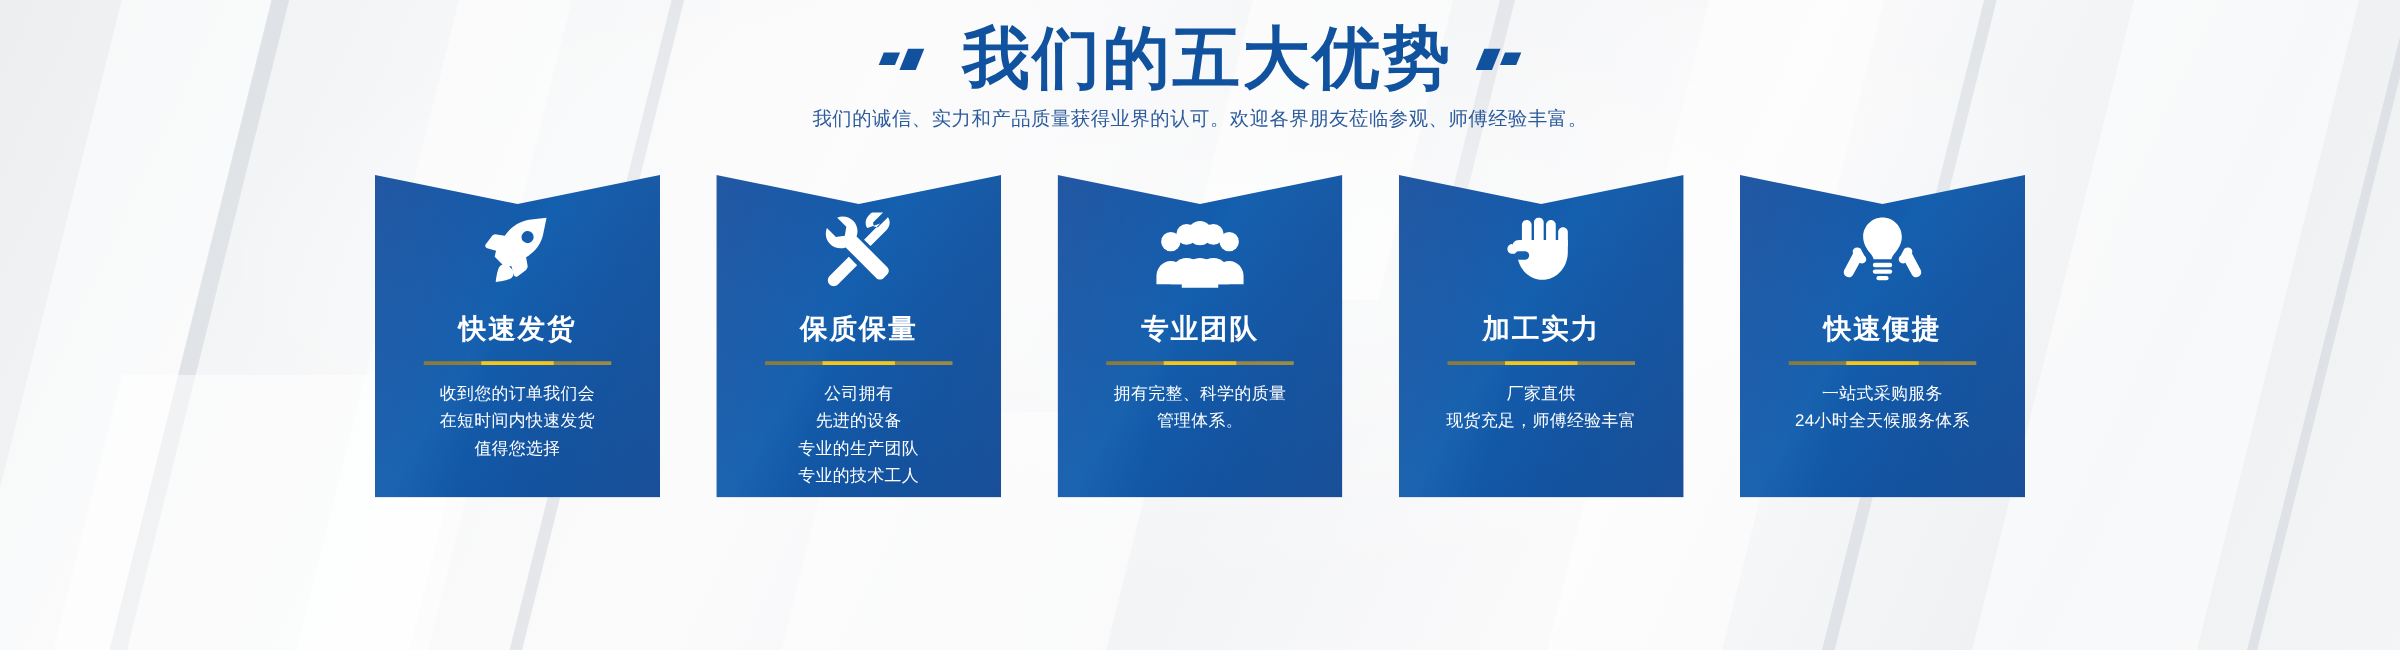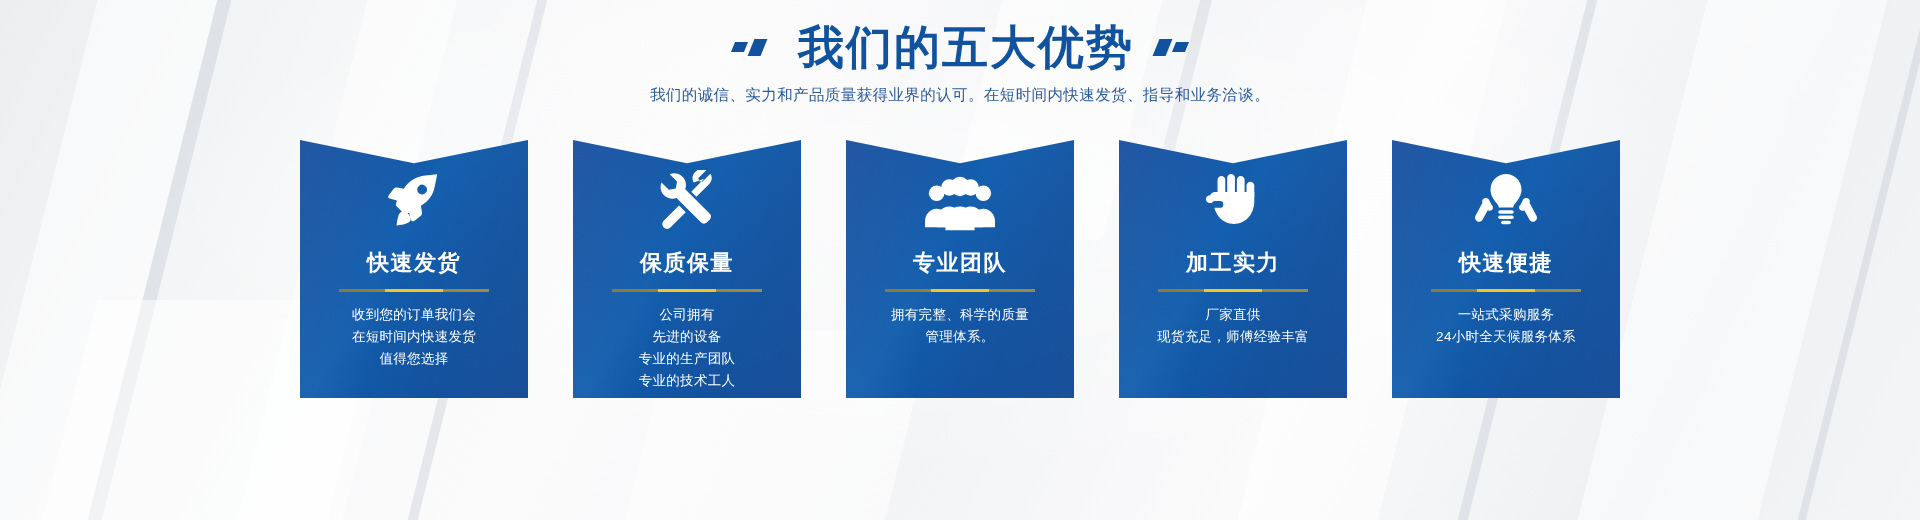--- a/index.html
+++ b/index.html
@@ -21,21 +21,21 @@
   .bg-streaks i.dark{background:rgba(190,196,203,.35);}
   .vig{position:absolute;inset:0;background:radial-gradient(ellipse at 50% 40%,rgba(255,255,255,.55) 0%,rgba(255,255,255,0) 62%);pointer-events:none;}
 
   
   .header{position:absolute;top:0;left:0;width:1920px;text-align:center;}
   .title-row{
     display:flex;align-items:center;justify-content:center;gap:22px;
     margin-top:18px;height:58px;
   }
   .title{
-    font-size:46px;font-weight:bold;color:#11529f;letter-spacing:2px;
+    font-size:54px;font-weight:bold;color:#11529f;letter-spacing:2px;
     line-height:56px;white-space:nowrap;
     font-family:"Liberation Sans","DejaVu Sans",sans-serif;
     margin-left:12px;
   }
   .deco{display:flex;align-items:center;gap:5px;height:40px;}
   .deco span{display:block;width:13px;background:#11529f;transform:skewX(-22deg);}
   .deco .d1{height:10px;}
   .deco .d2{height:17px;}
   .deco.right{flex-direction:row-reverse;}
   .subtitle{
@@ -107,21 +107,21 @@
       <span class="deco left">
         <span class="d1"></span>
           <span class="d2"></span>
       </span>
       <span class="title">我们的五大优势</span>
       <span class="deco right">
         <span class="d1"></span>
           <span class="d2"></span>
       </span>
     </div>
-    <div class="subtitle">我们的诚信、实力和产品质量获得业界的认可。在短时间内快速发货、指导和业务洽谈。</div>
+    <div class="subtitle">我们的诚信、实力和产品质量获得业界的认可。欢迎各界朋友莅临参观、师傅经验丰富。</div>
   </div>
 
   <div class="cards">
 
     <div class="card">
       <div class="sheen"></div>
       <div class="icon-wrap">
         <svg width="62" height="62" viewBox="0 0 64 64" aria-hidden="true">
           <path d="M41.5 6c-9 1.6-15.4 6.6-20 13.3l-6.8-1.2c-1.5-.3-3 .3-3.9 1.5l-5 6.6c-.9 1.2-.3 2.9 1.2 3.3l7.3 2c-.5 1.7-.9 3.4-1.1 5.1l8.6 8.6c1.7-.2 3.4-.6 5.1-1.1l2 7.3c.4 1.5 2.1 2.1 3.3 1.2l6.6-5c1.2-.9 1.8-2.4 1.5-3.9l-1.2-6.8C46.8 32.4 51.8 26 53.4 17L56 4.4 41.5 6zm2.6 17.6a5 5 0 1 1-7-7.1 5 5 0 0 1 7 7.1z"></path>
           <path d="M17.6 44.2c-2.6 2.6-3.6 13.2-3.6 13.2s10.6-1 13.2-3.6c2-2 2.1-5.2.1-7.2l-2.5-2.5c-2-2-5.2-1.9-7.2.1z"></path>

